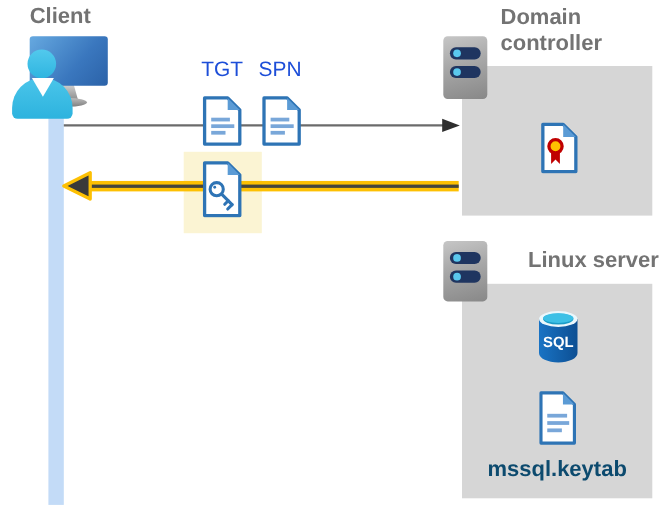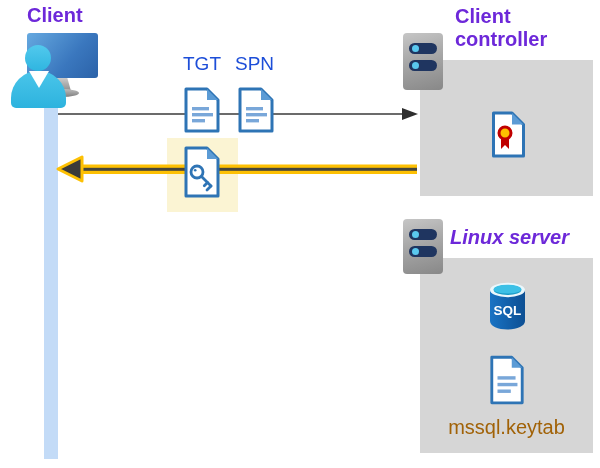--- a/index.html
+++ b/index.html
@@ -11,32 +11,32 @@
     height: 468px;
     background: #ffffff;
     overflow: hidden;
   }
   .abs { position: absolute; }
 
   
   .title-bold {
     font-size: 20px;
     font-weight: 700;
-    color: #6d28d9;
+    color: #737373;
     letter-spacing: 0;
   }
   .plain-label {
     font-size: 19px;
     font-weight: 400;
     color: #1d4ed8;
   }
   .keytab-label {
     font-size: 20px;
-    font-weight: 400;
-    color: #a16207;
+    font-weight: 700;
+    color: #0c4a6e;
     text-align: center;
   }
 
   
   .monitor {
     left: 27px; top: 33px; width: 71px; height: 45px;
     border-radius: 3px;
     background: linear-gradient(130deg, #66a9e0 0%, #3a77be 60%, #2b62a8 100%);
     z-index: 4;
   }
@@ -174,35 +174,35 @@
     <line x1="19.5" y1="30.5" x2="29" y2="40" stroke="#2e74b5" stroke-width="2.8" stroke-linecap="round"></line>
     <line x1="29" y1="40" x2="25" y2="44" stroke="#2e74b5" stroke-width="2.8" stroke-linecap="round"></line>
     <line x1="25.5" y1="36.5" x2="22.3" y2="39.7" stroke="#2e74b5" stroke-width="2.8" stroke-linecap="round"></line>
   </svg>
 
   <div class="abs server-icon" style="left:403px; top:33px;">
     <div class="server-slot slot-1"></div>
     <div class="server-slot slot-2"></div>
   </div>
 
-  <div class="abs title-bold label-layer" style="left:455px; top:5px; width:132px; line-height:23px;">Client controller</div>
+  <div class="abs title-bold label-layer" style="left:455px; top:5px; width:132px; line-height:23px;">Domain controller</div>
 
   <svg class="abs icon-layer" style="left:490px; top:111px;" width="37" height="47" viewBox="0 0 37 47">
     <path d="M3.5 2 H22 L33.5 13.5 V45 H3.5 Z" fill="#ffffff" stroke="#2e74b5" stroke-width="3" stroke-linejoin="round"></path>
     <path d="M22 2 V13.5 H33.5 Z" fill="#5b9bd5"></path>
     <path d="M11 26 L11 38 L15 34 L19 38 L19 26 Z" fill="#c00000"></path>
     <circle cx="15" cy="22" r="6" fill="#ffc000" stroke="#c00000" stroke-width="3"></circle>
   </svg>
 
   <div class="abs server-icon" style="left:403px; top:219px; height:55px;">
     <div class="server-slot slot-1"></div>
     <div class="server-slot slot-2"></div>
   </div>
 
-  <div class="abs title-bold label-layer" style="left:450px; top:226px; white-space:nowrap;font-style:italic;">Linux server</div>
+  <div class="abs title-bold label-layer" style="left:480px; top:226px; white-space:nowrap;">Linux server</div>
 
   <svg class="abs icon-layer" style="left:487px; top:281px;" width="41" height="50" viewBox="0 0 41 50">
     <defs>
       <linearGradient id="sqlbody" x1="0" y1="0" x2="1" y2="0">
         <stop offset="0" stop-color="#1973c4"></stop>
         <stop offset="1" stop-color="#0d4f93"></stop>
       </linearGradient>
     </defs>
     <path d="M3 9 V40 C3 45 11 48.5 20.5 48.5 C30 48.5 38 45 38 40 V9 Z" fill="url(#sqlbody)"></path>
     <ellipse cx="20.5" cy="9" rx="17.5" ry="7.2" fill="#eaf7fc"></ellipse>

